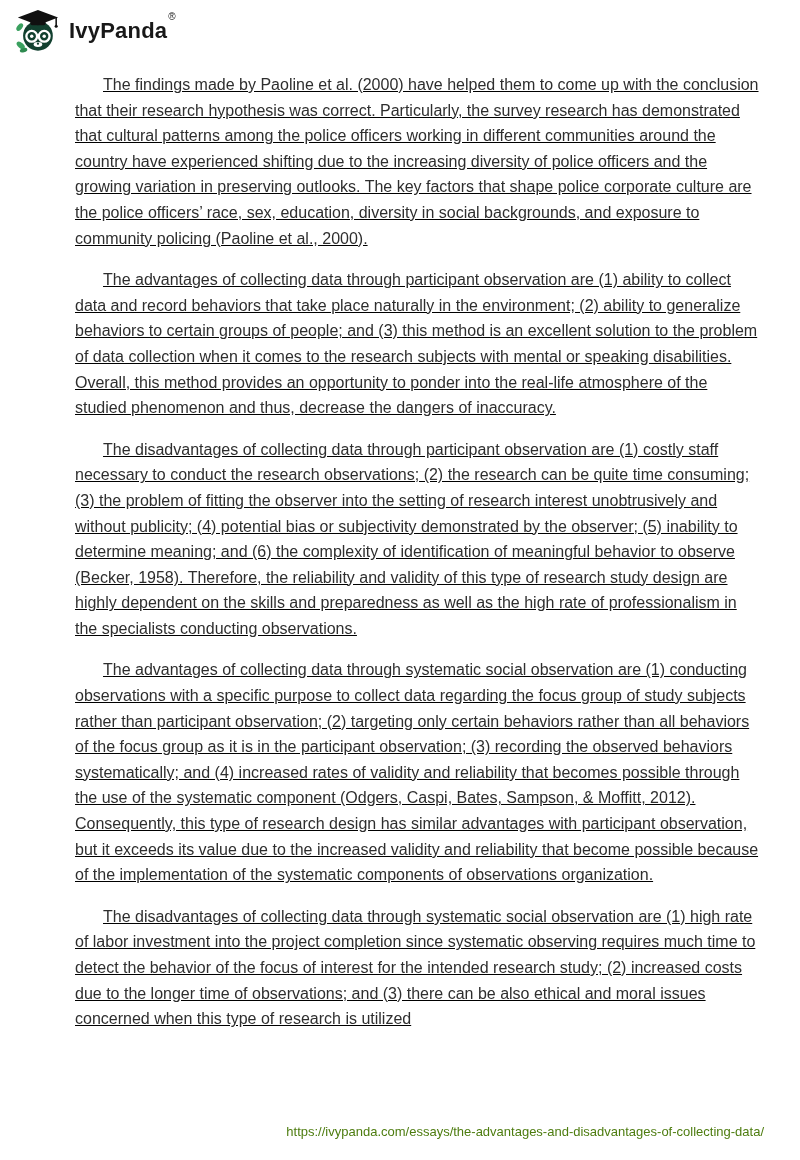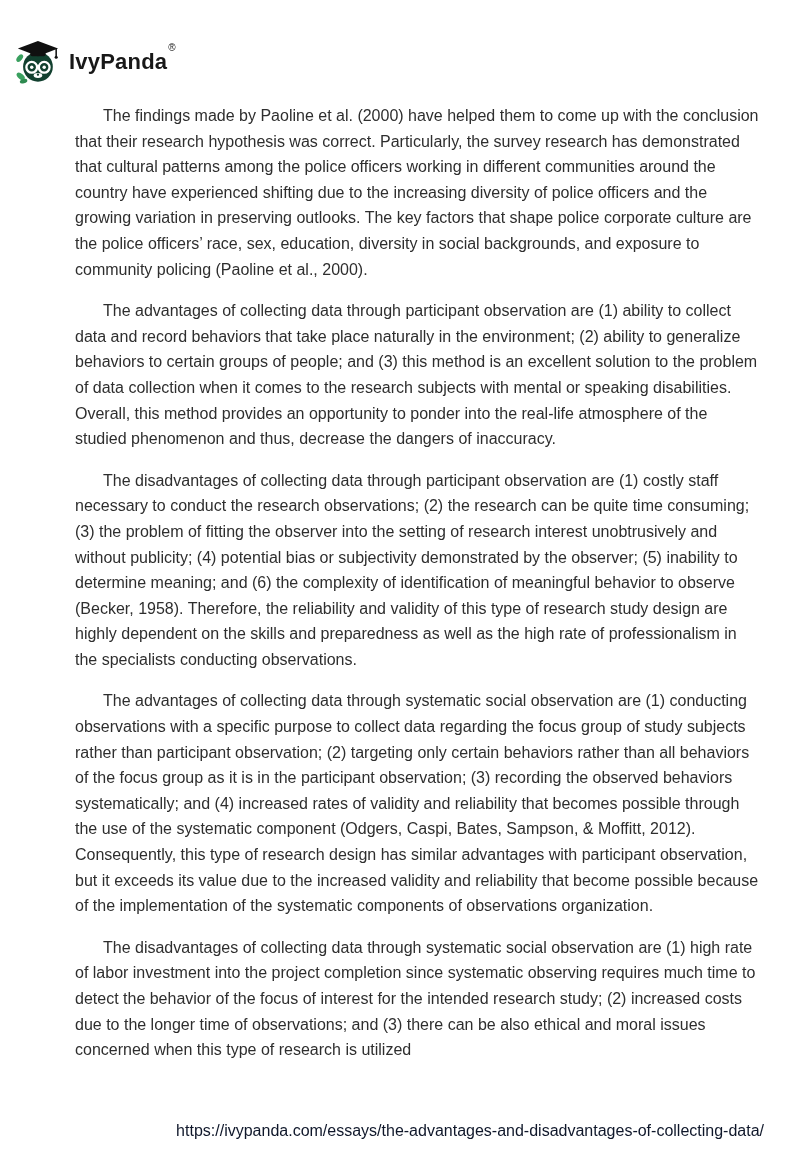--- a/index.html
+++ b/index.html
@@ -12,21 +12,20 @@
     display: flex;
     flex-direction: column;
     font-family: "Liberation Sans", sans-serif;
     overflow: hidden;
   }
   .page-header {
     display: flex;
     justify-content: space-between;
     align-items: center;
     padding: 8px 32px 2px 14px;
-    margin-top: 31px;
   }
   .brand {
     display: flex;
     align-items: center;
     gap: 9px;
     cursor: pointer;
   }
   .brand-name {
     font-size: 22px;
     font-weight: 700;
@@ -41,37 +40,38 @@
     top: -7px;
     left: 1px;
     font-weight: 400;
   }
   .doc-title {
     font-size: 13.5px;
     color: #8a8a8a;
   }
   .essay-body {
     padding: 16px 40px 0 75px;
+    text-decoration: underline;
   }
   .essay-body p {
     margin: 0 0 16px 0;
     font-size: 16px;
     line-height: 25.6px;
     color: #2e2e2e;
     text-indent: 28px;
     text-align: left;
   }
   .page-footer {
     margin-top: auto;
     padding: 0 36px 20px 0;
     text-align: right;
   }
   .source-url {
-    font-size: 16px;
-    color: #0f172a;
+    font-size: 13px;
+    color: #4d7c0f;
   }
   .logo-icon { display: block; }
 </style>
 </head>
 <body>
 
 <div class="page">
 
   <header class="page-header">
     <div class="brand">

